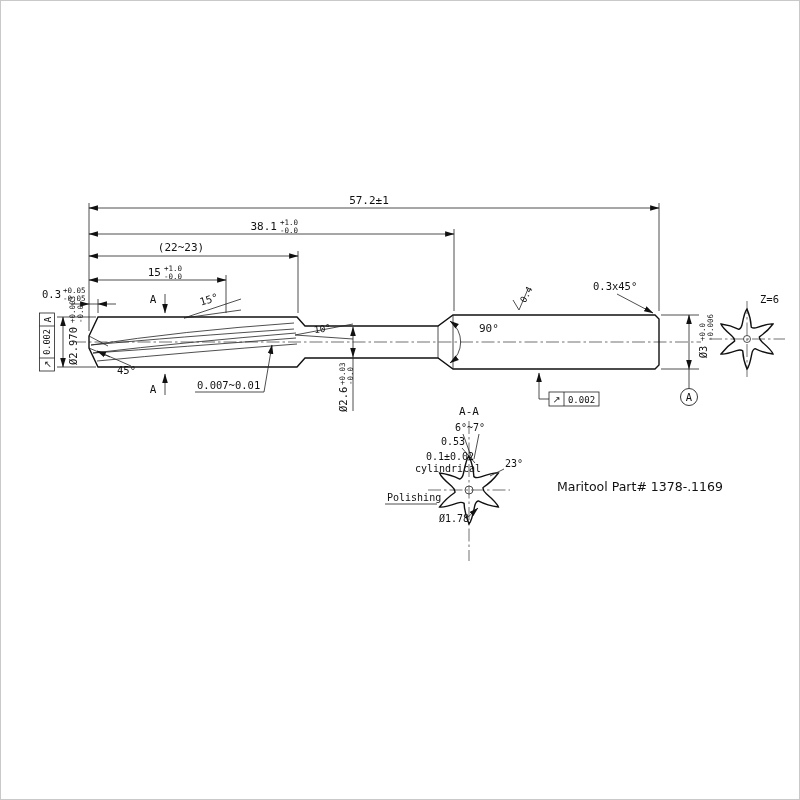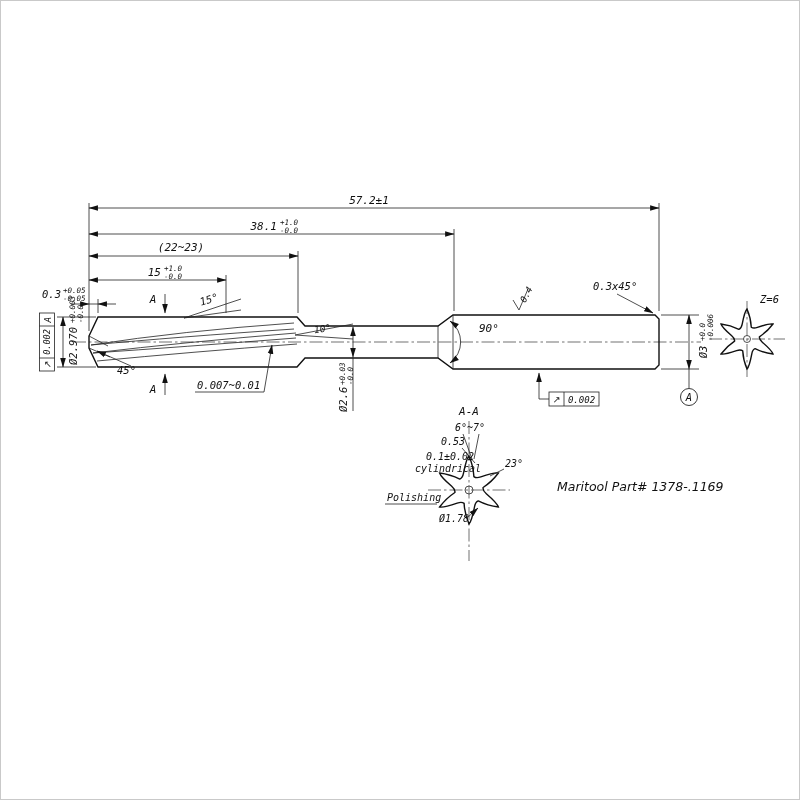--- a/index.html
+++ b/index.html
@@ -1,16 +1,16 @@
 <!DOCTYPE html>
 <html><head>
 <meta charset="utf-8">
 <style>
   html,body{margin:0;padding:0;background:#ffffff;}
-  #page{width:800px;height:800px;background:#fff;box-sizing:border-box;border:1px solid #c9c9c9;position:relative;font-style:italic;}
+  #page{width:800px;height:800px;background:#fff;box-sizing:border-box;border:1px solid #c9c9c9;position:relative;}
   svg{display:block;}
   text{fill:#111;font-family:"DejaVu Sans Mono","Liberation Mono",monospace;}
   .sans{font-family:"DejaVu Sans","Liberation Sans",sans-serif;}
   .ol{fill:none;stroke:#111;stroke-width:1.4;stroke-linejoin:miter;}
   .th{fill:none;stroke:#222;stroke-width:0.8;}
   .cl{fill:none;stroke:#333;stroke-width:0.7;stroke-dasharray:13 3 2.5 3;}
   .t11{font-size:11px;}
   .t10{font-size:10.5px;}
   .t9{font-size:9.5px;}
   .tol{font-size:7.5px;}

